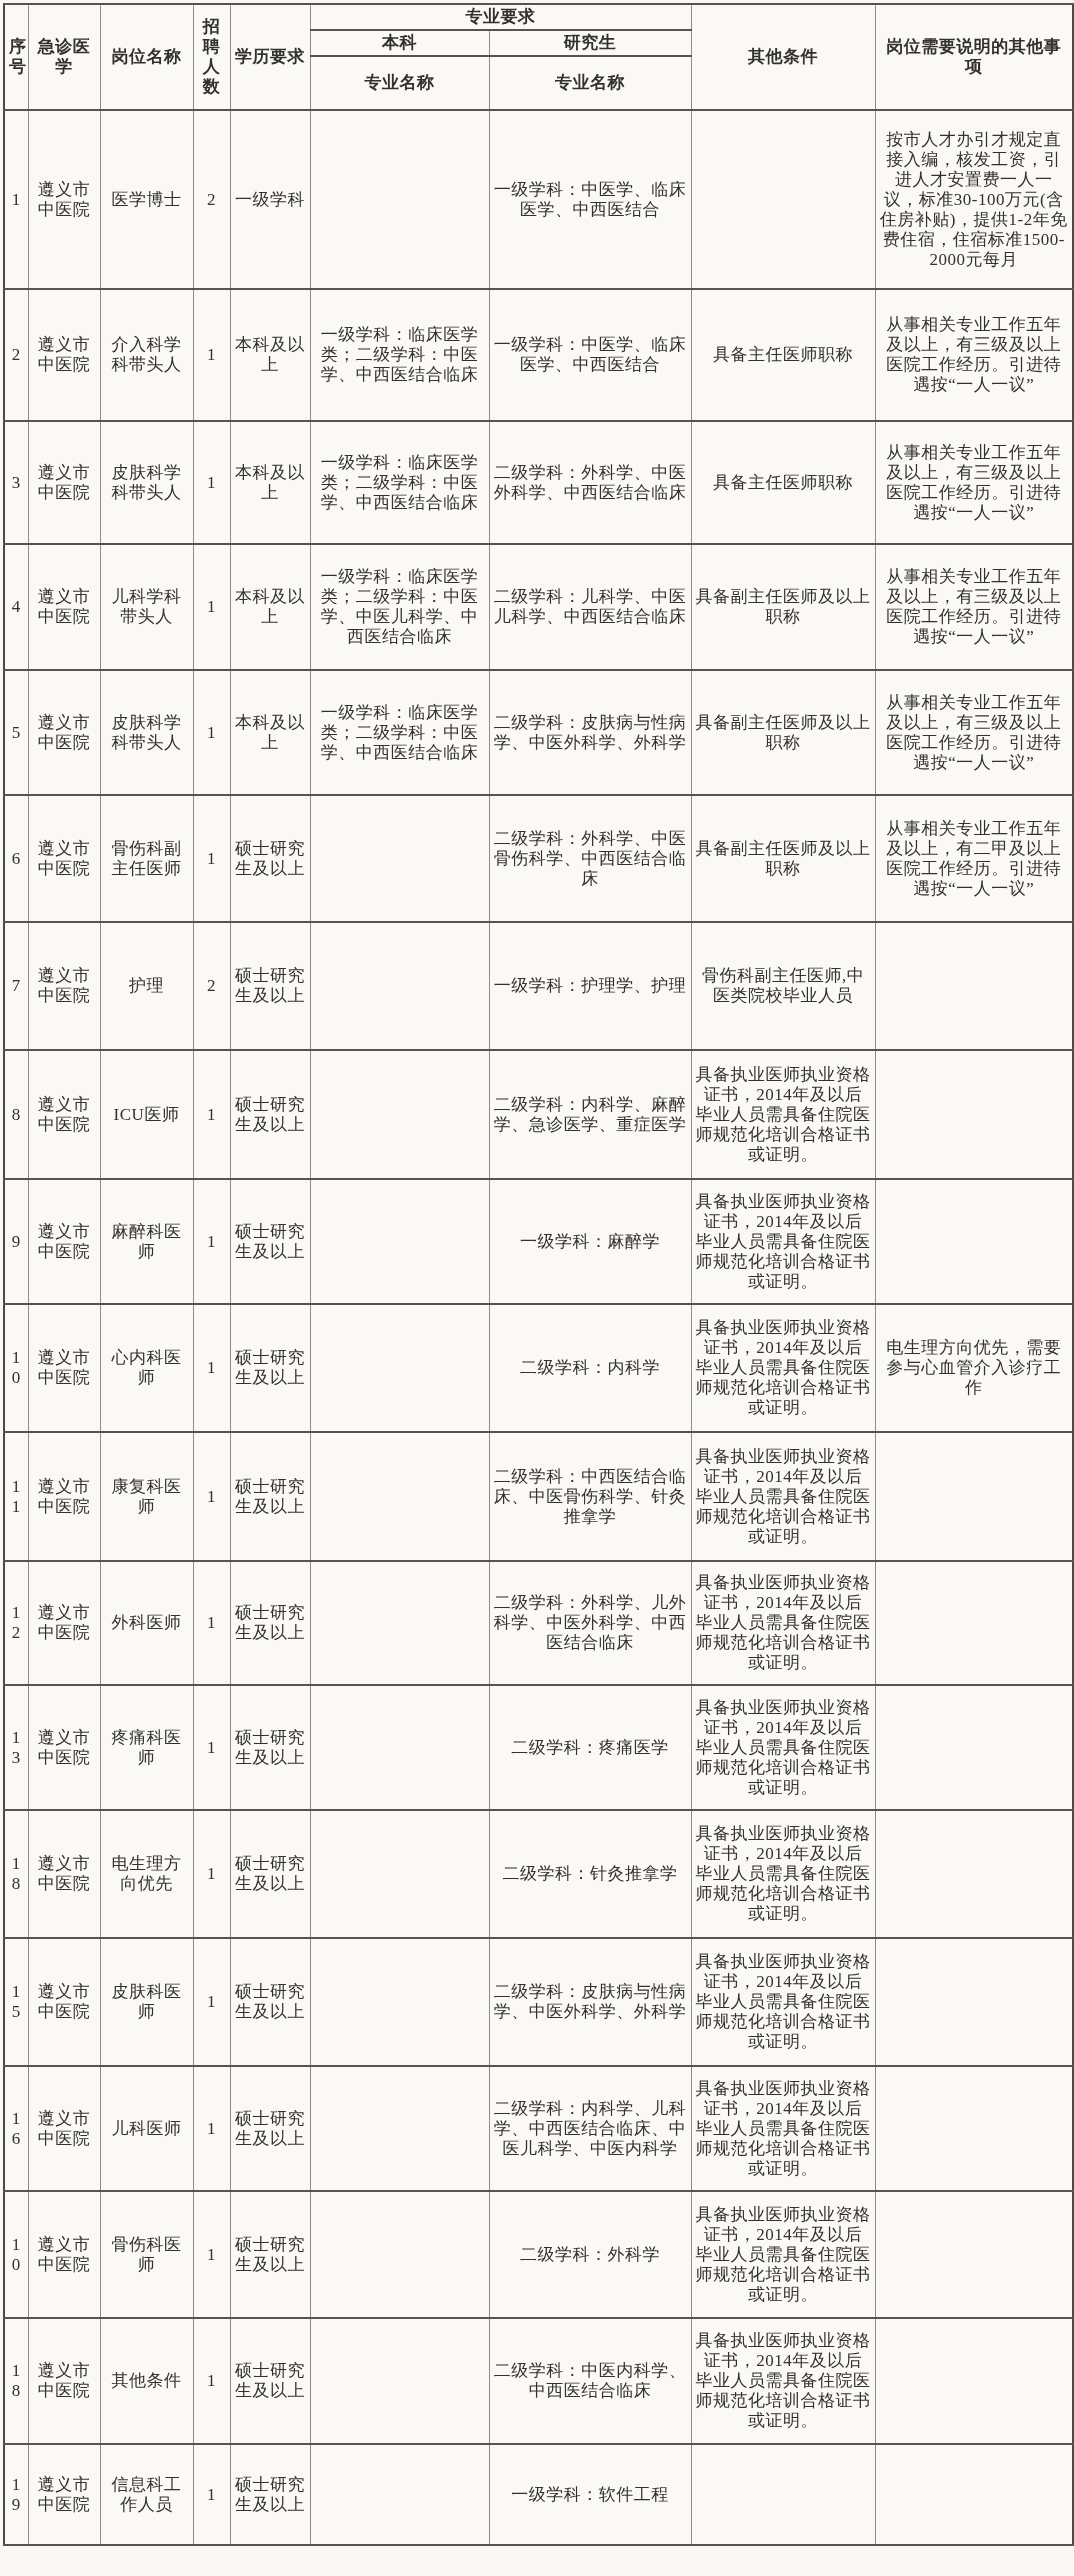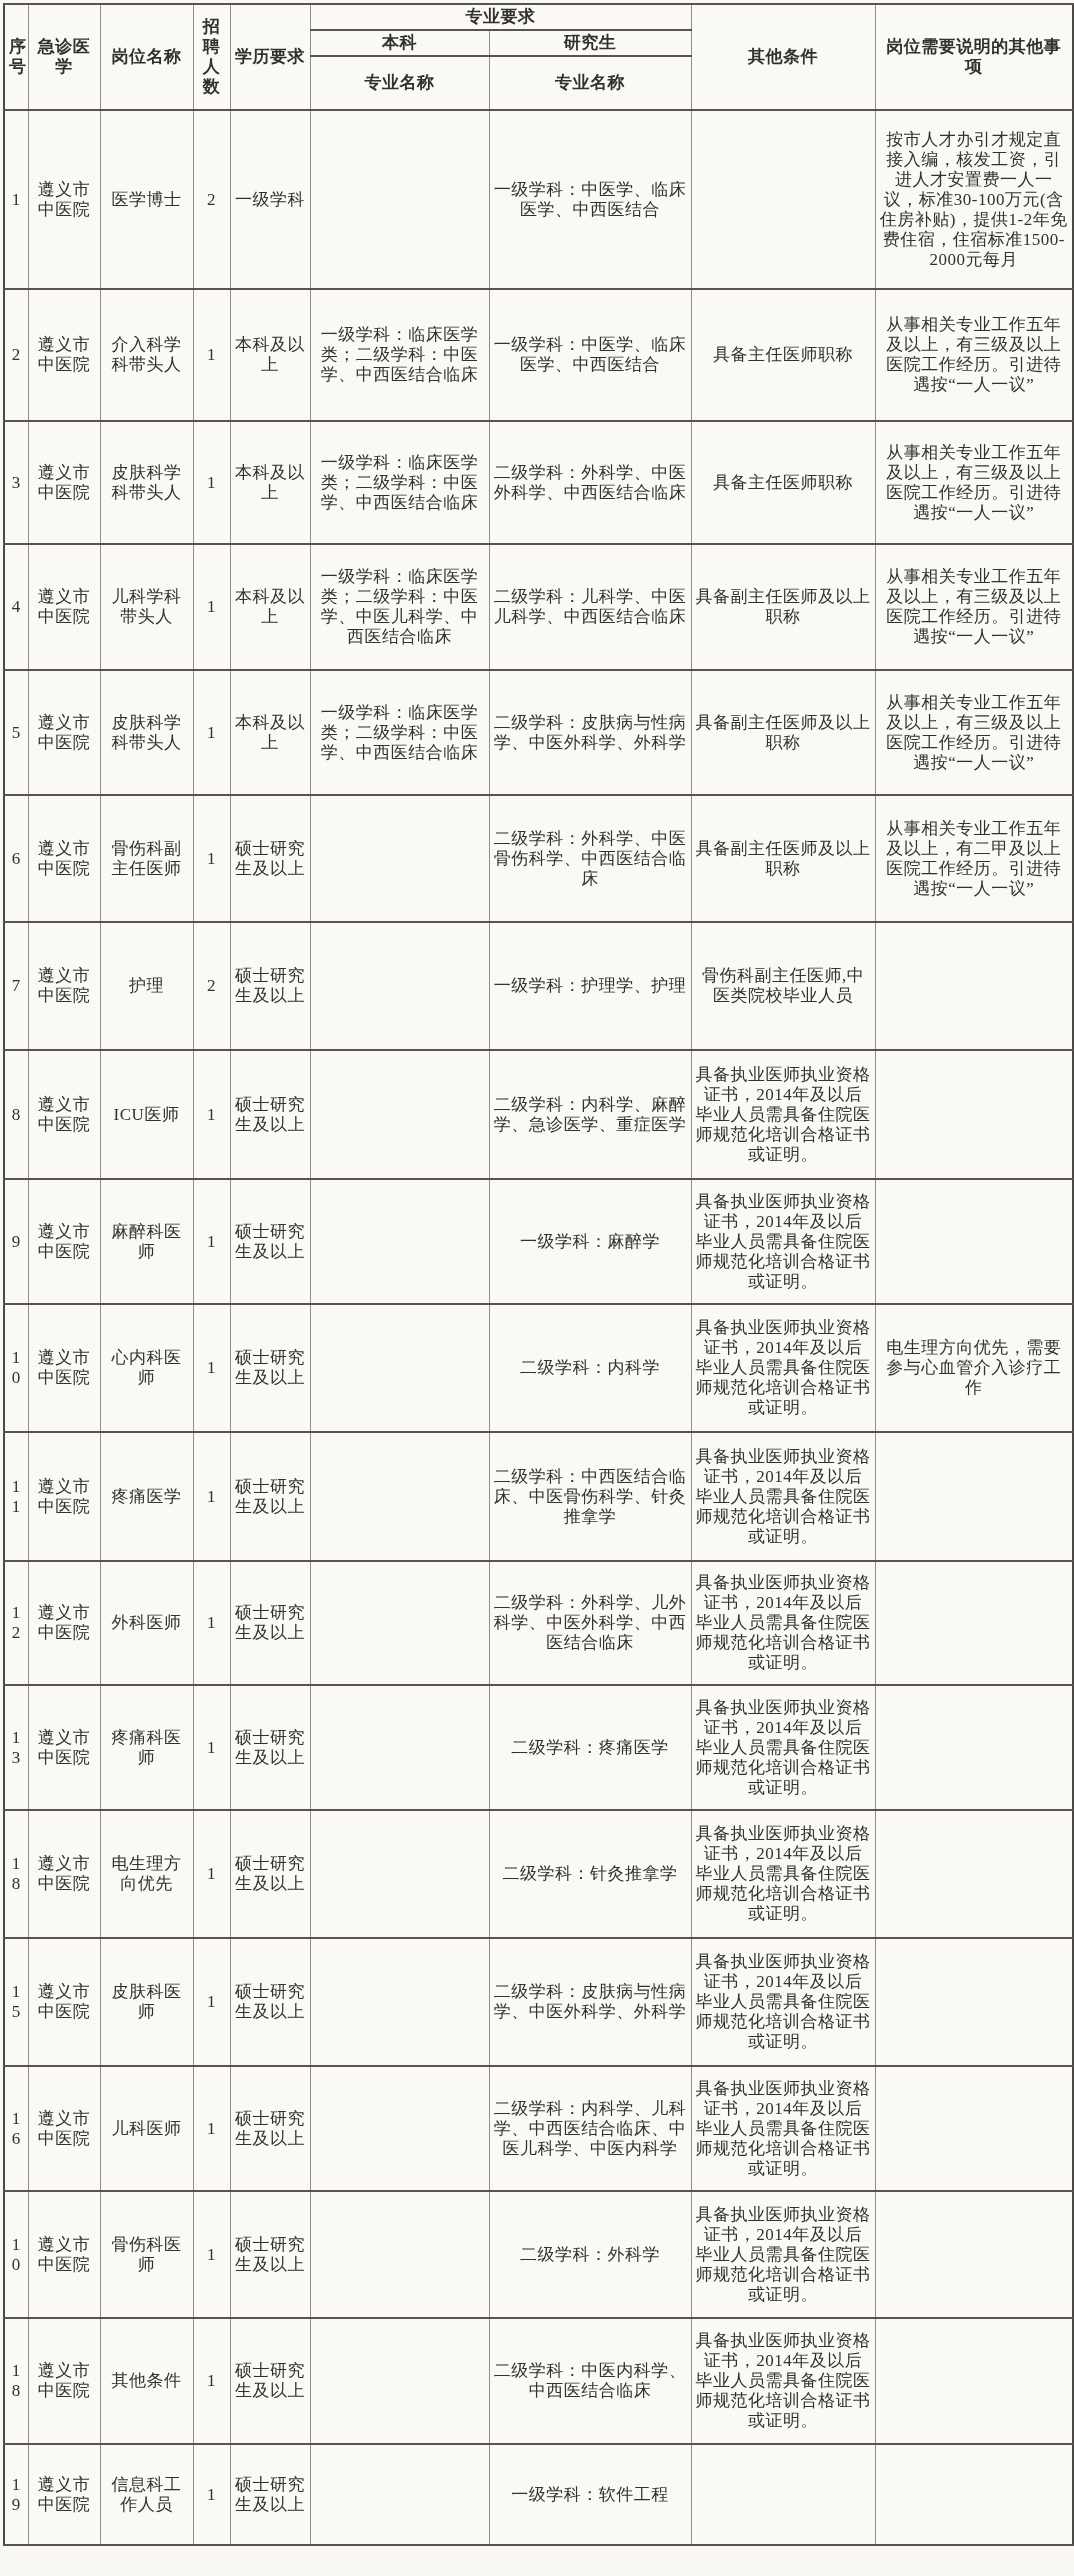--- a/index.html
+++ b/index.html
@@ -213,21 +213,21 @@
     <td>1</td>
     <td>硕士研究生及以上</td>
     <td></td>
     <td>二级学科：内科学</td>
     <td>具备执业医师执业资格证书，2014年及以后毕业人员需具备住院医师规范化培训合格证书或证明。</td>
     <td>电生理方向优先，需要参与心血管介入诊疗工作</td>
   </tr>
         <tr>
     <td>11</td>
     <td>遵义市中医院</td>
-    <td>疼痛医学</td>
+    <td>康复科医师</td>
     <td>1</td>
     <td>硕士研究生及以上</td>
     <td></td>
     <td>二级学科：中西医结合临床、中医骨伤科学、针灸推拿学</td>
     <td>具备执业医师执业资格证书，2014年及以后毕业人员需具备住院医师规范化培训合格证书或证明。</td>
     <td></td>
   </tr>
         <tr>
     <td>12</td>
     <td>遵义市中医院</td>

